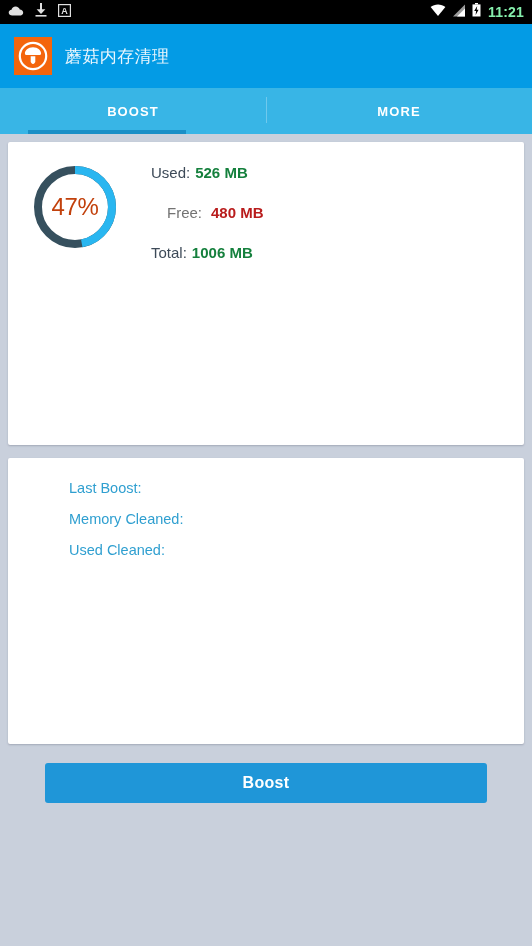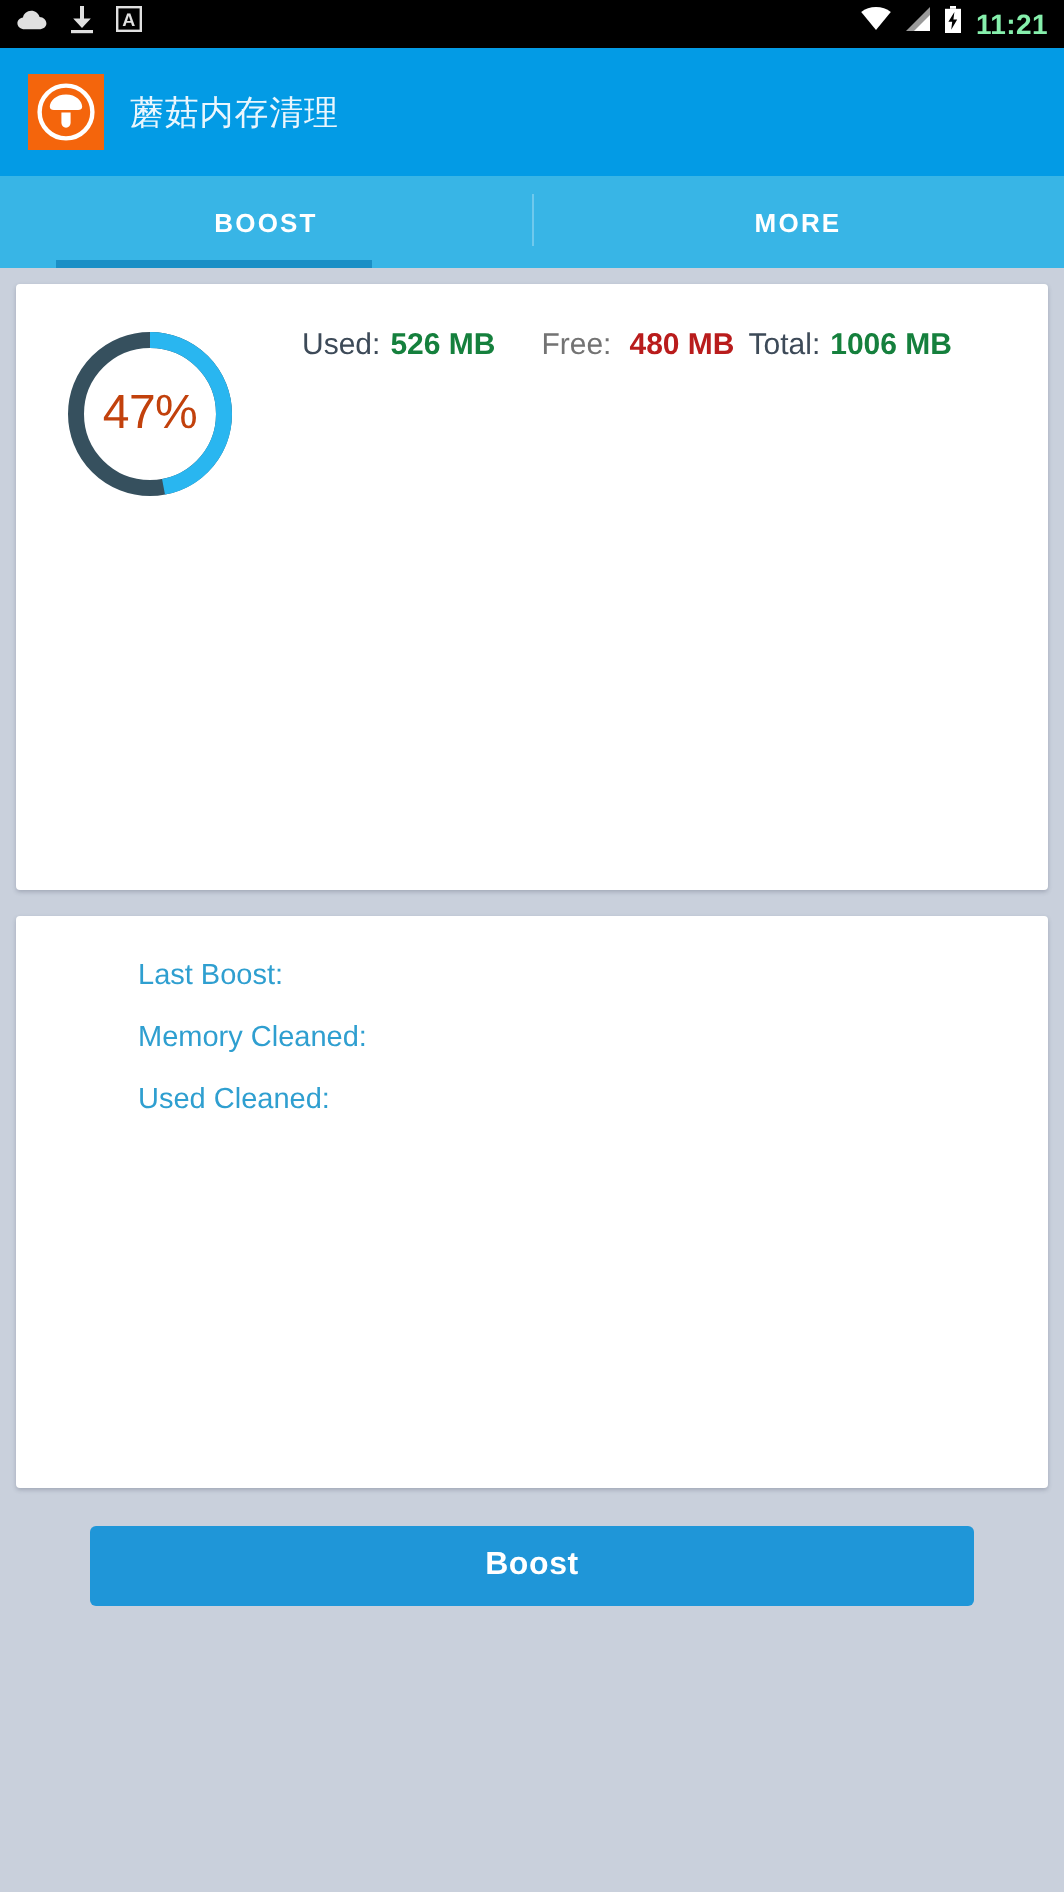--- a/index.html
+++ b/index.html
@@ -133,21 +133,22 @@
     justify-content: center;
     color: #c2410c;
     font-size: 24px;
     letter-spacing: -0.3px;
   }
 
   .mem-info {
     margin-left: 33px;
     margin-top: 4px;
     display: flex;
-    gap: 7px;
+    flex-direction: column;
+    gap: 23px;
   }
   .mem-row {
     font-size: 15px;
     display: flex;
     align-items: baseline;
     white-space: nowrap;
   }
   .mem-label { color: #3d4a58; }
   .mem-value { color: #15803d; font-weight: bold; margin-left: 5px; }
   .mem-row.free .mem-label { color: #737373; margin-left: 16px; }

